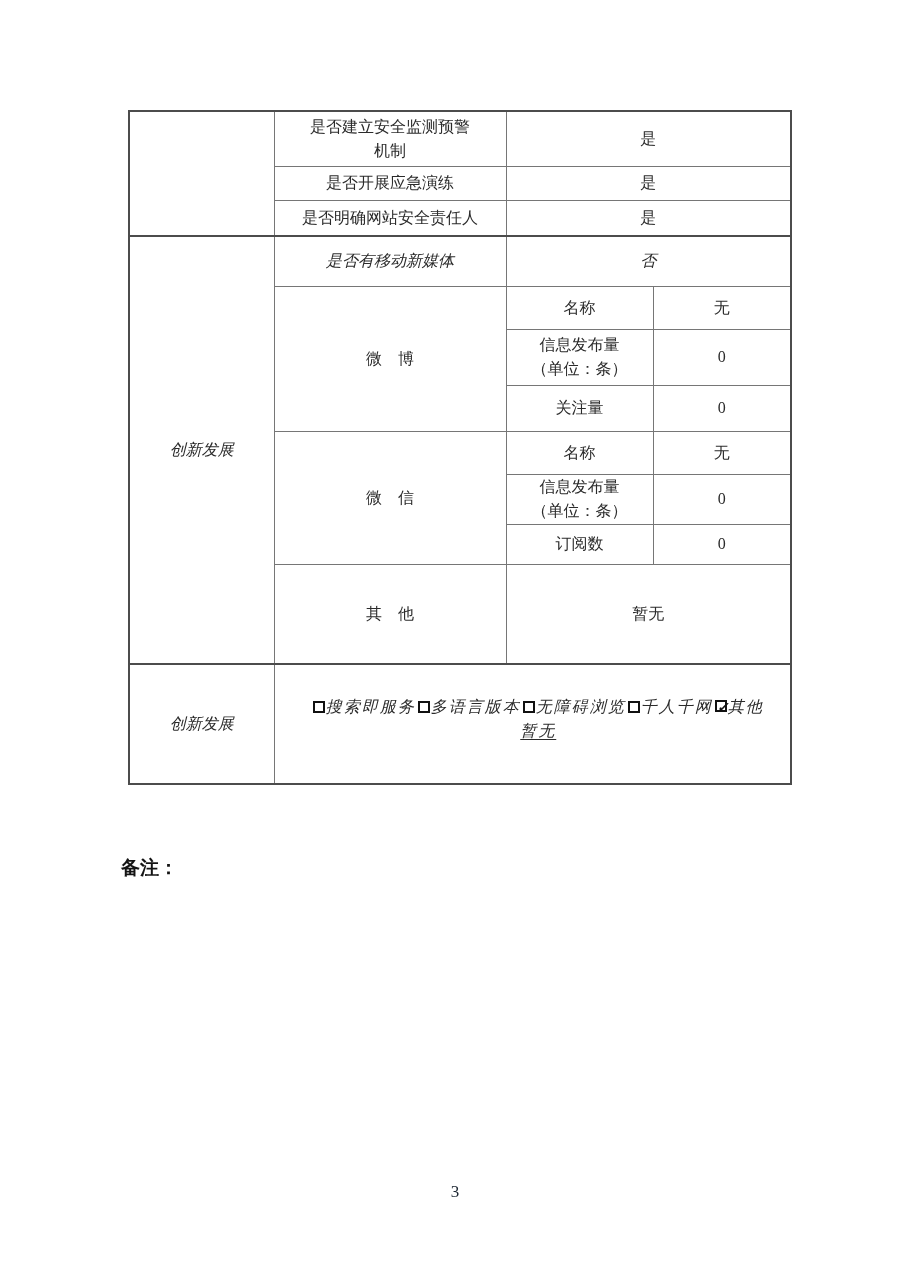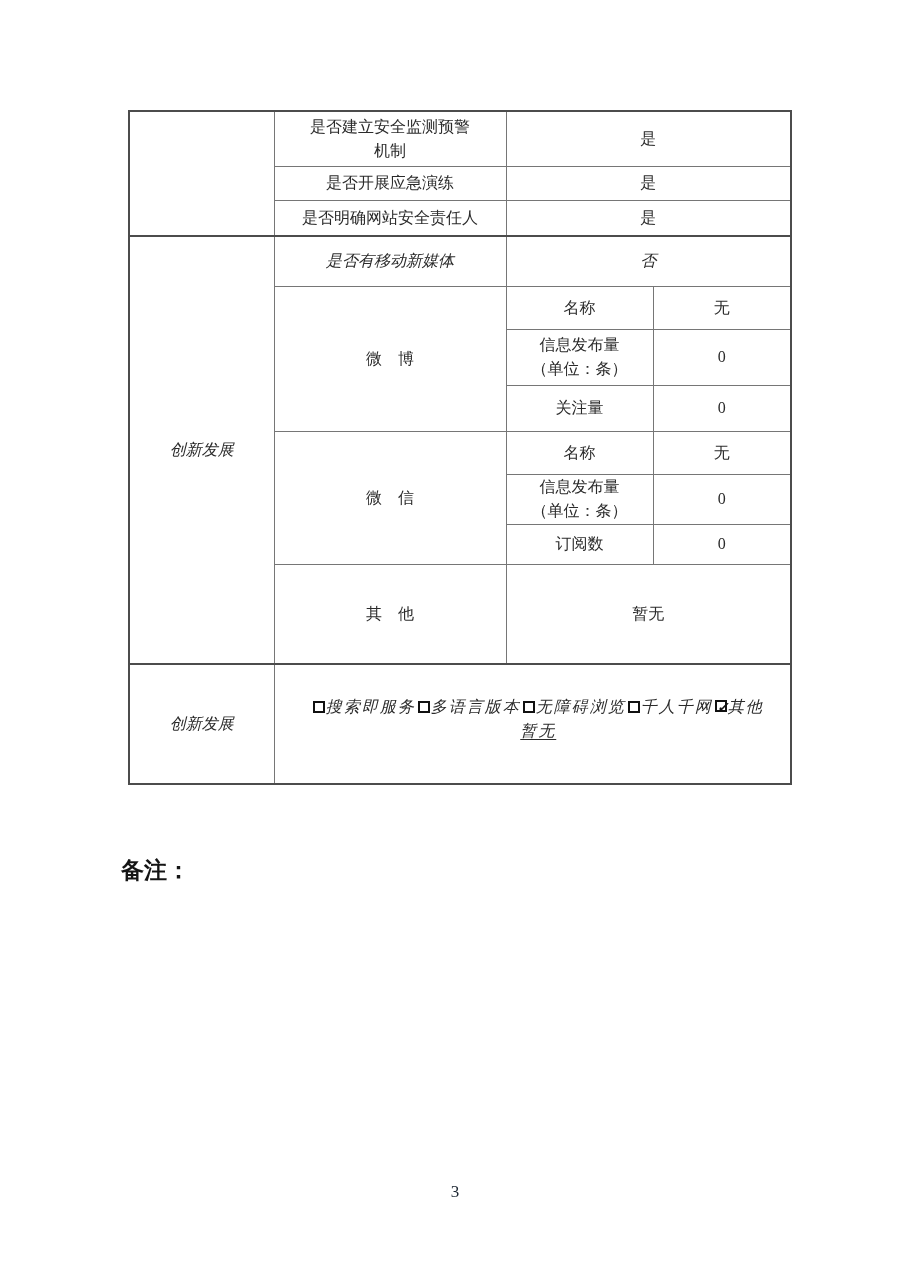--- a/index.html
+++ b/index.html
@@ -64,21 +64,21 @@
   }
   .fill-blank {
     text-decoration: underline;
     text-underline-offset: 3px;
   }
   .remark {
     position: absolute;
     left: 121px; top: 855px;
     font-family: "Liberation Sans", "DejaVu Sans", sans-serif;
     font-weight: bold;
-    font-size: 23px;
+    font-size: 19px;
     color: #141414;
   }
   .page-number {
     position: absolute;
     left: 0; top: 1182px;
     width: 910px;
     text-align: center;
     font-size: 17px;
     color: #1d2733;
   }

